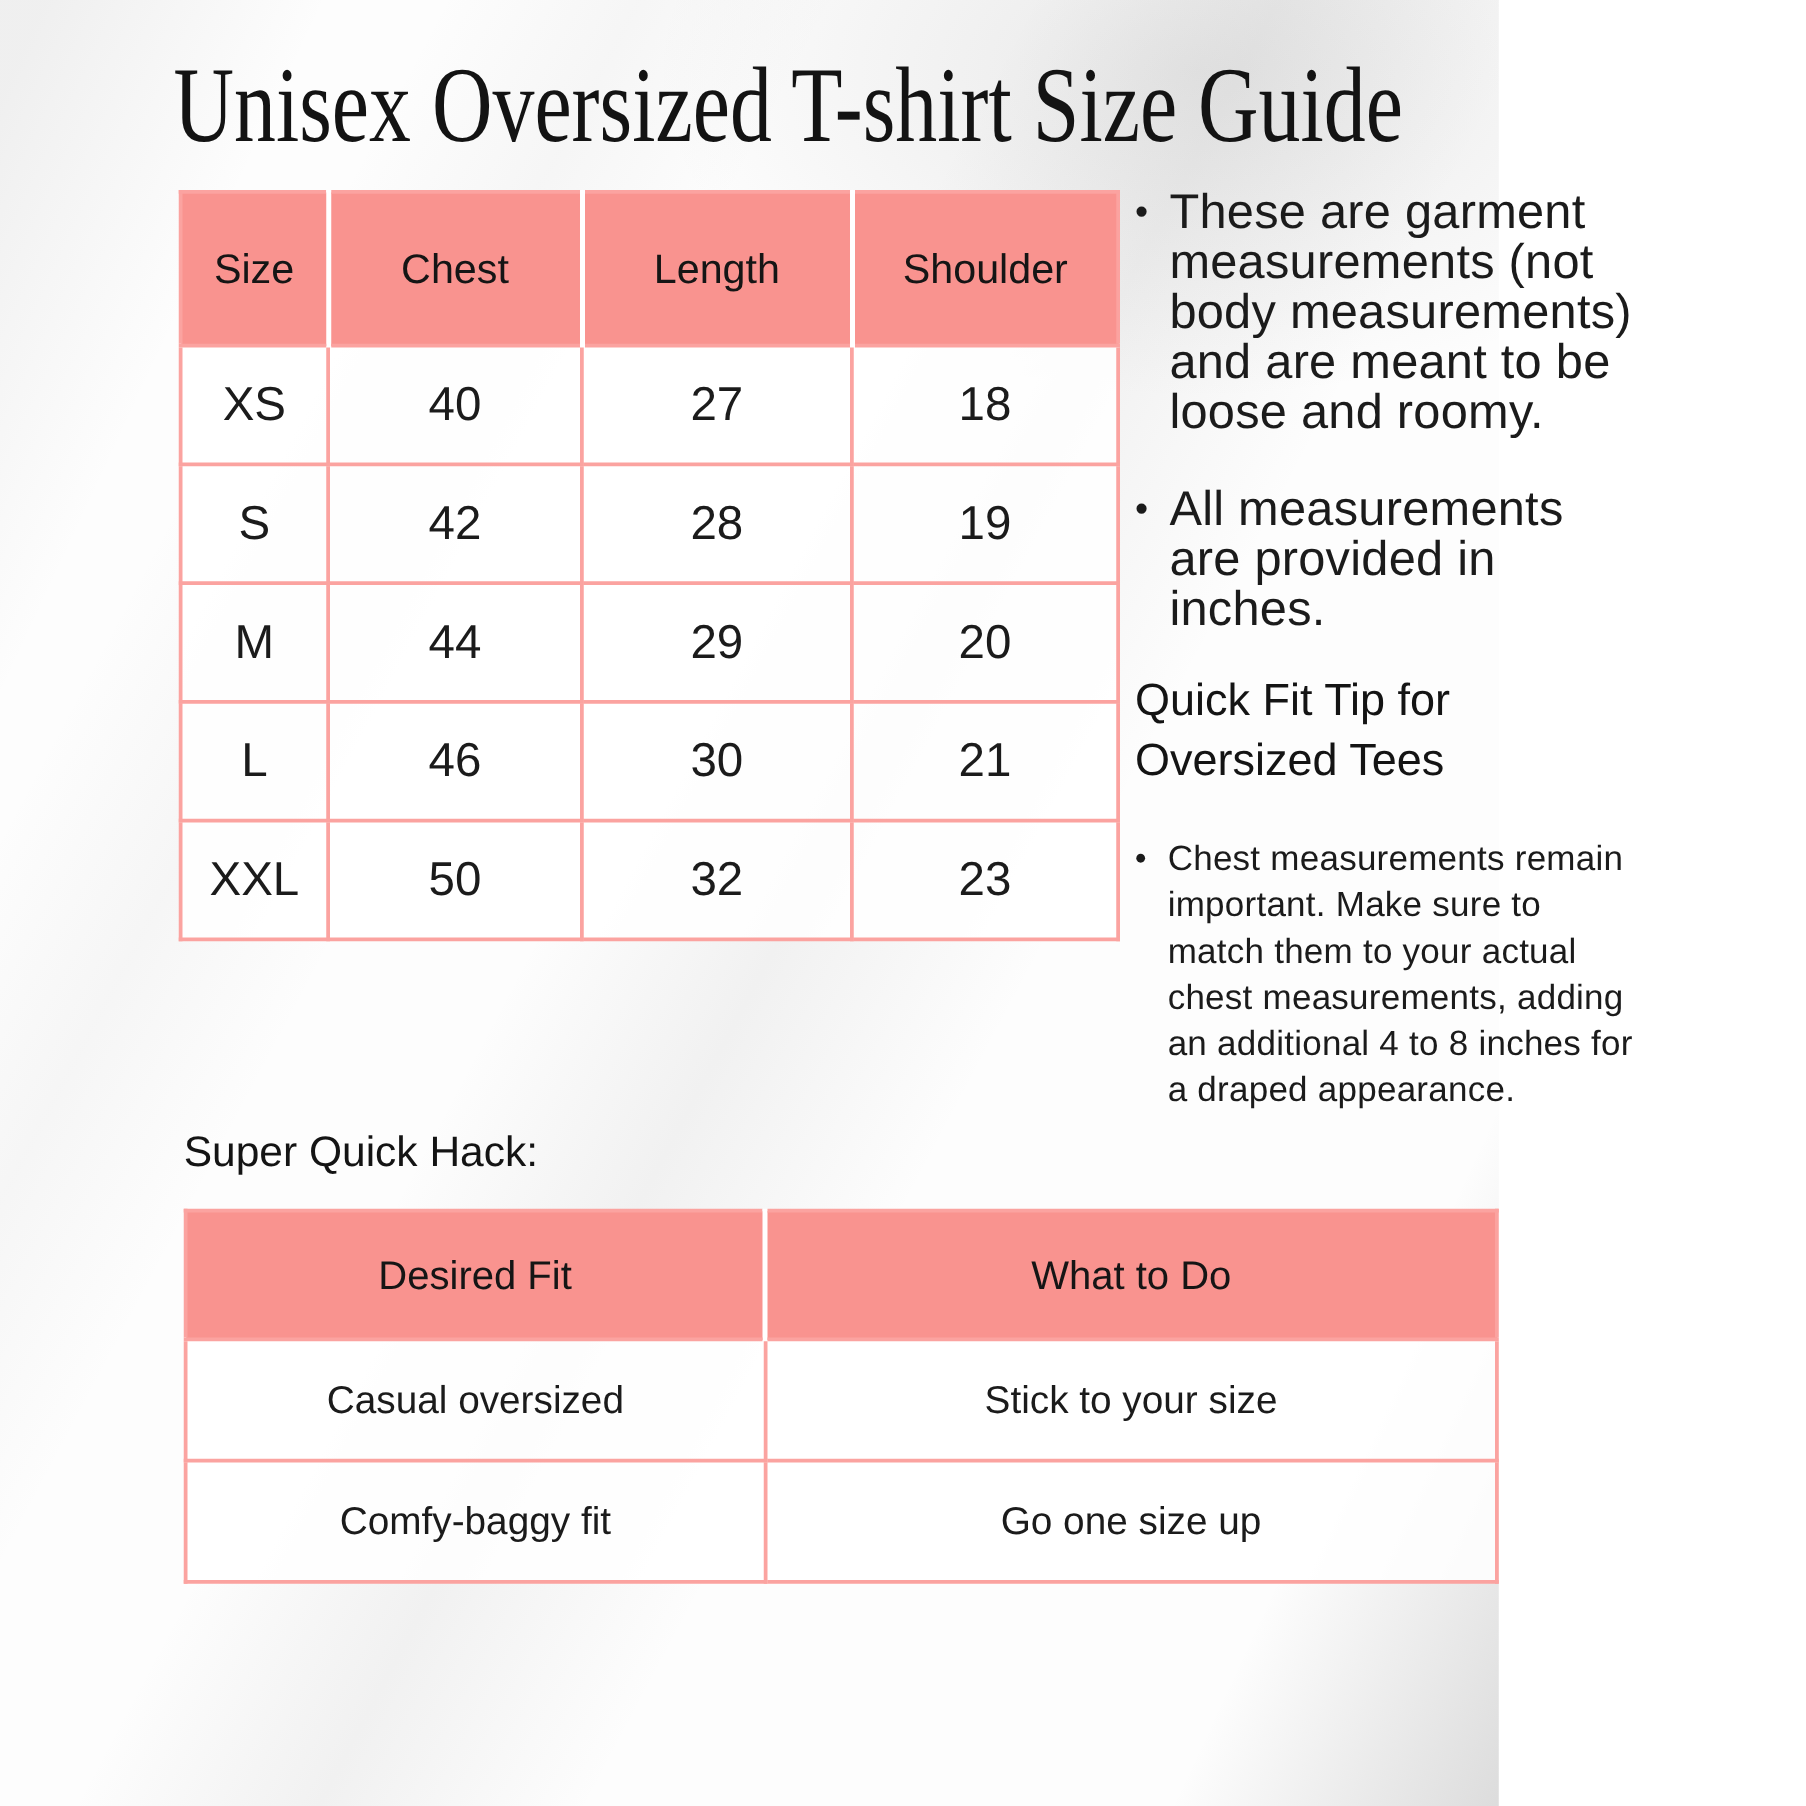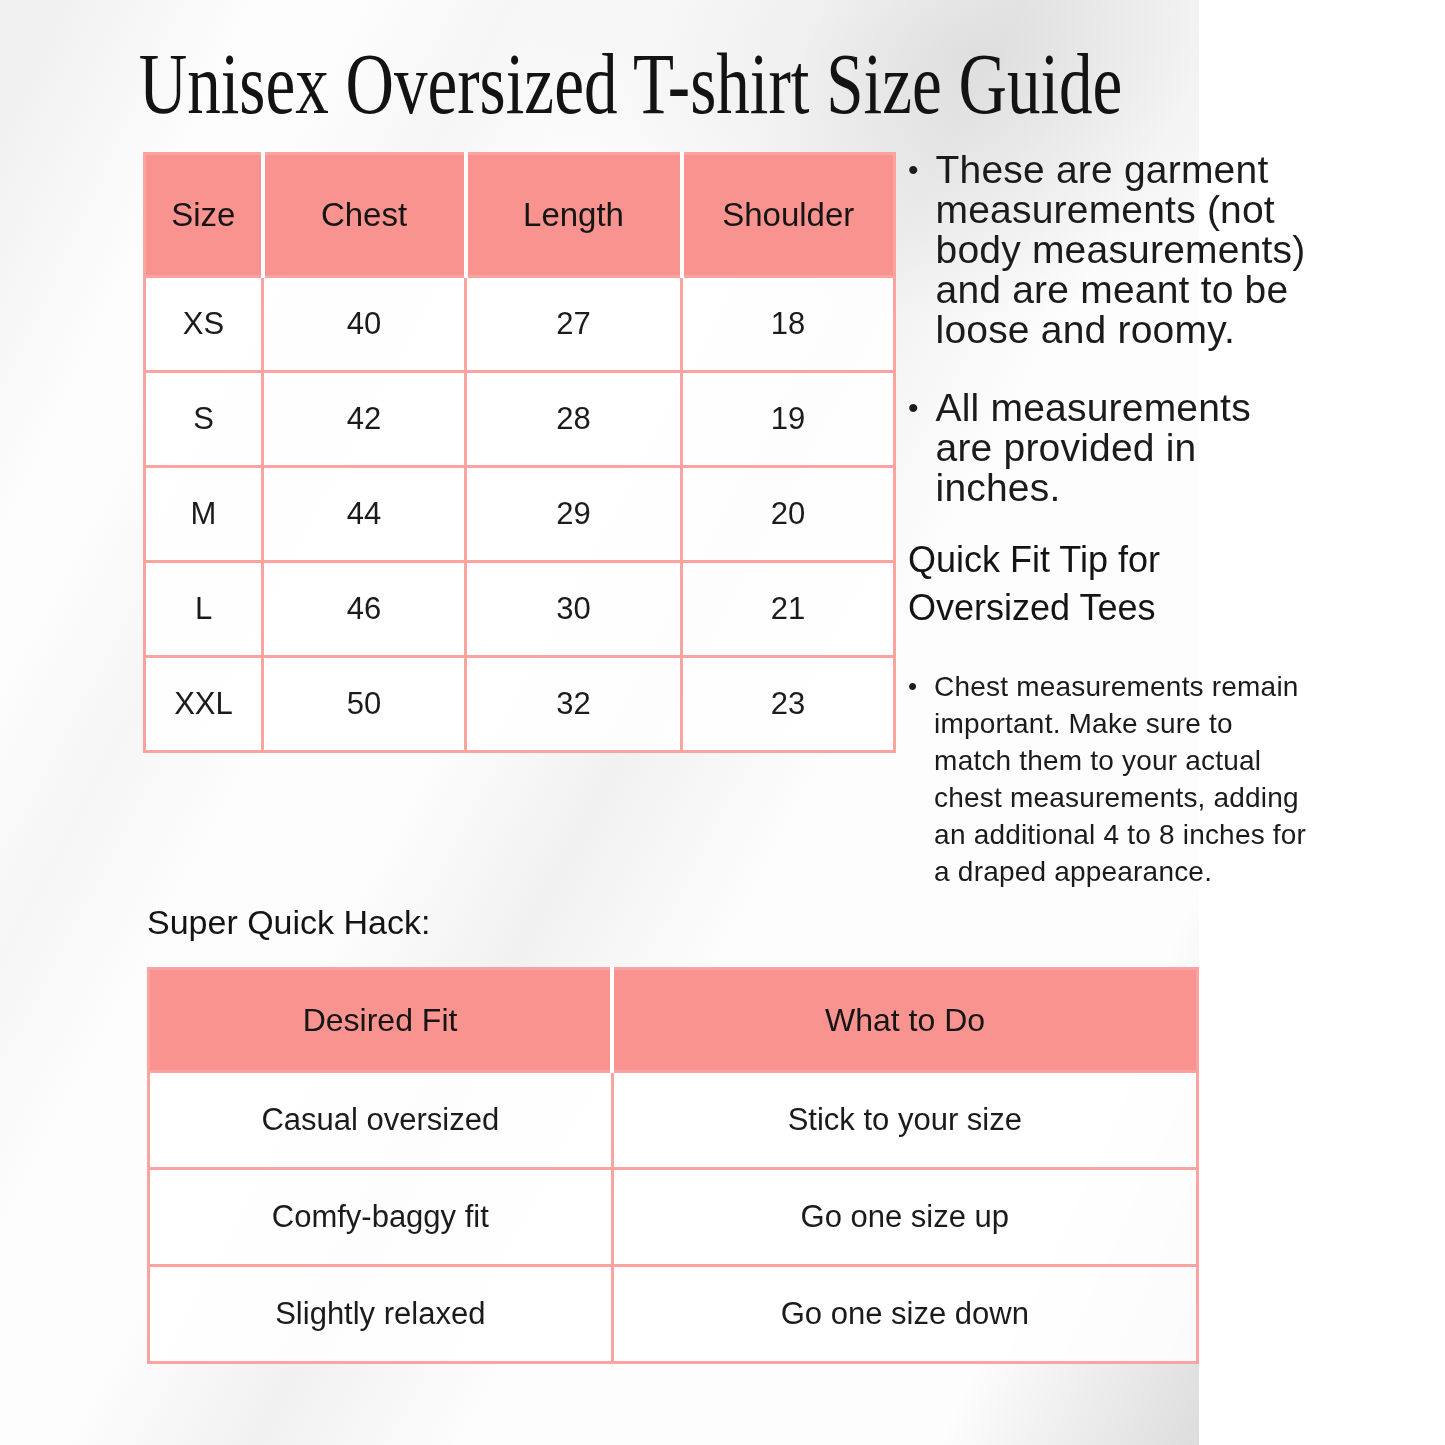--- a/index.html
+++ b/index.html
@@ -35,21 +35,21 @@
   }
   .pinktable th + th{border-left:4px solid #ffffff;}
   .pinktable td{
     background:rgba(255,255,255,0.85);
     border:3px solid var(--border-pink,#FBA3A0);
     color:#1b1b1b;
   }
 
   .size-table{position:absolute;left:143px;top:152px;}
   .size-table th{height:120px;font-size:33px;}
-  .size-table td{height:92px;font-size:31px;}
+  .size-table td{height:92px;font-size:38px;}
 
   .notes{position:absolute;left:908px;top:150px;width:404px;}
   .bullet-row{display:flex;gap:17px;}
   .bullet-dot{flex:0 0 auto;font-size:30px;line-height:40px;}
   .note-text{font-size:39px;line-height:40px;font-weight:500;letter-spacing:0.2px;}
   .bullet-row + .bullet-row{margin-top:38px;}
   .tip-heading{margin-top:28px;font-size:36px;line-height:48px;font-weight:400;color:#141414;width:380px;}
   .tip-bullets{margin-top:36px;}
   .tip-bullets .bullet-dot{font-size:26px;line-height:37px;}
   .tip-bullets .note-text{font-size:28px;line-height:37px;font-weight:400;}
@@ -151,20 +151,16 @@
     </thead>
     <tbody>
       <tr>
         <td>Casual oversized</td>
         <td>Stick to your size</td>
       </tr>
       <tr>
         <td>Comfy-baggy fit</td>
         <td>Go one size up</td>
       </tr>
-      <tr>
-        <td>Slightly relaxed</td>
-        <td>Go one size down</td>
-      </tr>
     </tbody>
   </table>
 
 </div>
 
 </body></html>

